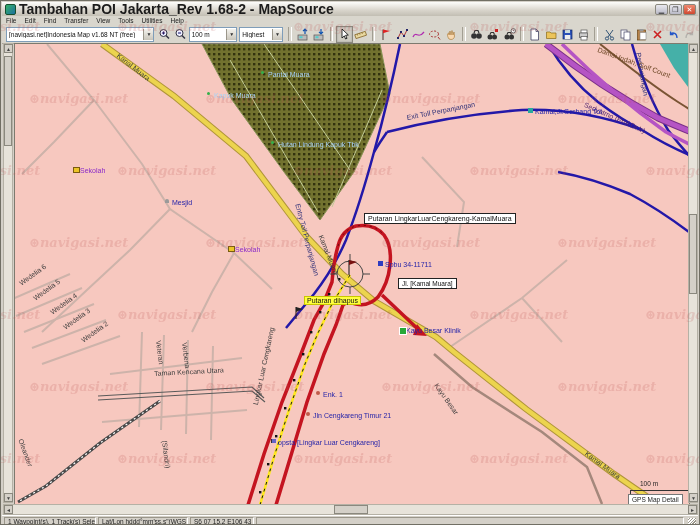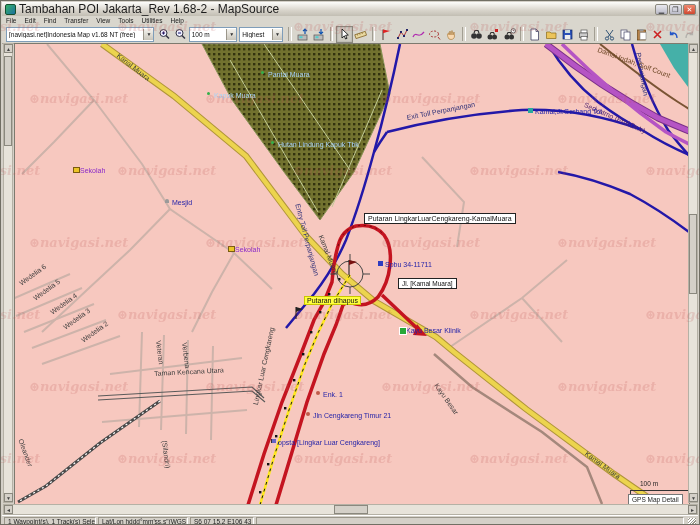--- a/index.html
+++ b/index.html
@@ -1,20 +1,20 @@
 <!DOCTYPE html>
 <html><head>
 <meta charset="utf-8">
 <style>
   html,body{margin:0;padding:0;background:#808080;}
   #win{position:relative;width:700px;height:525px;background:#d4d0c8;font-family:"Liberation Sans",sans-serif;overflow:hidden;border:1px solid #716f64;box-sizing:border-box;}
   
   #titlebar{position:absolute;left:1px;top:1px;right:1px;height:14px;background:linear-gradient(#fdfdfb,#d8d4cb 60%,#c2beb3);display:flex;align-items:center;padding:0 2px;border-bottom:1px solid #9a968a;}
   #appicon{width:9px;height:9px;margin:0 3px 0 1px;background:linear-gradient(135deg,#35b36a,#1c6e9e);border:1px solid #14502f;border-radius:2px;}
-  #title{font-size:12px;font-weight:normal;color:#1c1c1c;flex:1;white-space:nowrap;overflow:hidden;}
+  #title{font-size:14px;font-weight:bold;color:#1c1c1c;flex:1;white-space:nowrap;overflow:hidden;}
   .winbtn{width:13px;height:11px;margin-left:1px;border:1px solid #8a887e;border-radius:2px;font-size:7px;line-height:9px;text-align:center;color:#fff;box-sizing:border-box;}
   .wb-min,.wb-max{background:linear-gradient(#e9e9ef,#b9b9c6);color:#333;}
   .wb-close{background:linear-gradient(#ef8a70,#cf4830);}
   
   #menubar{position:absolute;left:1px;top:15px;right:1px;height:9px;background:#d9d6cd;display:flex;align-items:center;}
   .menuitem{font-size:6.5px;color:#222;padding:0 4px;}
   
   #toolbar{position:absolute;left:1px;top:24px;right:1px;height:18px;background:#d9d6cd;border-bottom:1px solid #a8a498;display:flex;align-items:center;padding-left:4px;}
   .combo{height:13px;background:#fff;border:1px solid #7f9db9;display:flex;align-items:center;margin-right:2px;position:relative;}
   .combo .cval{font-size:6.5px;color:#111;padding:0 2px;flex:1;white-space:nowrap;overflow:hidden;}

